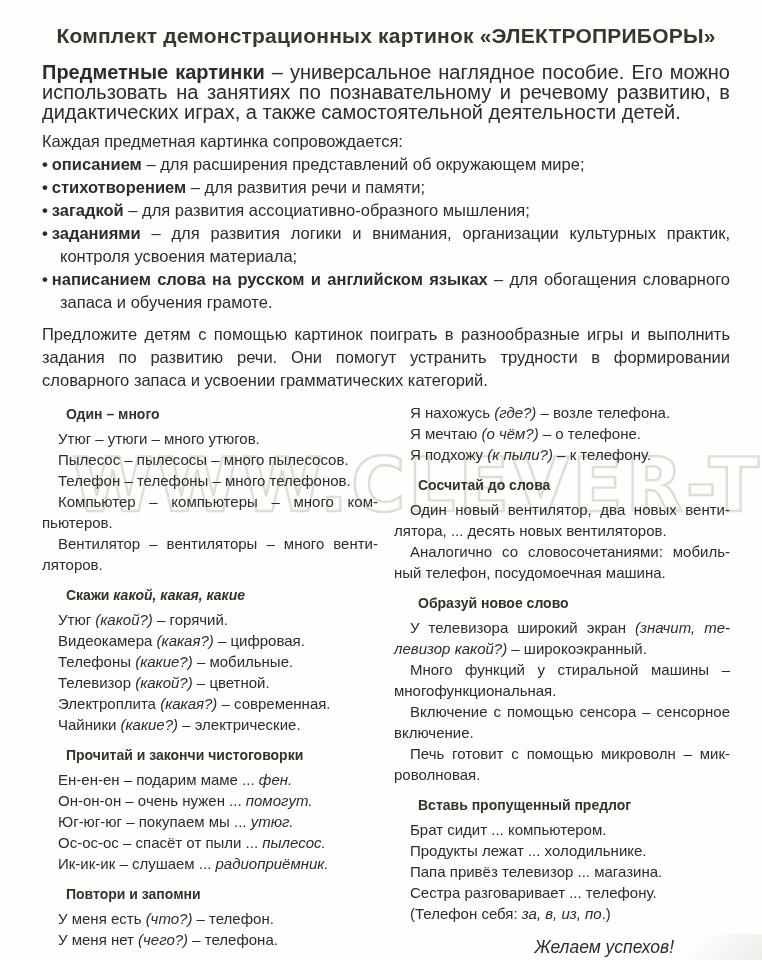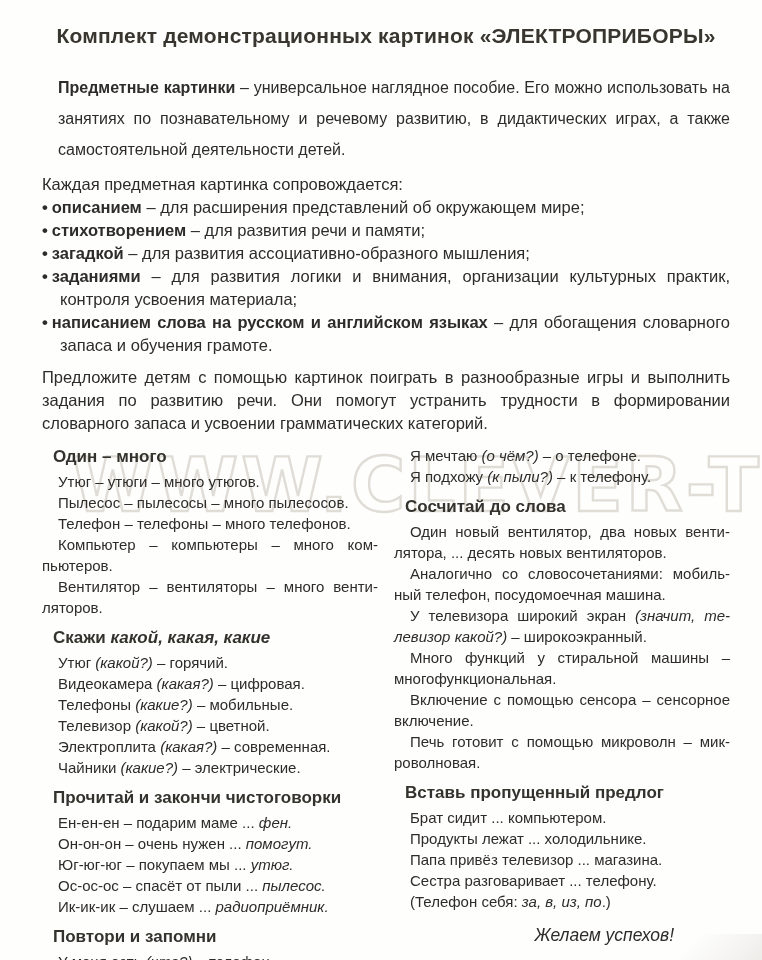--- a/index.html
+++ b/index.html
@@ -12,28 +12,28 @@
     color:#2e2c29;
     box-sizing:border-box;
     padding:14px 32px 0 42px;
   }
   .content{position:relative;z-index:1;}
   .title{
     text-align:center;
     font-size:21px;
     font-weight:bold;
     color:#38362f;
-    margin:10px 0 24px 0;
+    margin:10px 0 14px 0;
     letter-spacing:0.2px;
   }
   .intro-block{
-    font-size:16px;
-    line-height:31px;
+    font-size:20px;
+    line-height:20px;
     text-align:justify;
-    margin:0 0 8px 16px;
+    margin:0 0 8px 0;
   }
   .b{font-weight:bold;}
   .list-intro{
     font-size:16.5px;
     line-height:23px;
     margin:8px 0 0 0;
   }
   ul.bullets{
     list-style:none;
     margin:0;padding:0;
@@ -58,24 +58,24 @@
     gap:16px;
     margin-top:10px;
   }
   .col{
     width:340px;
     font-size:15px;
     line-height:21px;
     hyphens:manual;
   }
   .sec-title{
-    font-size:17px;
+    font-size:14px;
     line-height:22px;
     font-weight:bold;
-    margin:9px 0 3px 11px;
+    margin:9px 0 3px 24px;
     color:#34322c;
   }
   .col .sec-title:first-child{margin-top:1px;}
   p.line{
     margin:0;
     text-indent:16px;
     text-align:justify;
   }
   .s-n{font-style:normal;}
   .s-i{font-style:italic;}
@@ -151,28 +151,31 @@
           <p class="line"><span class="s-n">Электроплита </span><span class="s-i">(какая?)</span><span class="s-n"> – современная.</span></p>
           <p class="line"><span class="s-n">Чайники </span><span class="s-i">(какие?)</span><span class="s-n"> – электрические.</span></p>
           <div class="sec-title"><span class="s-b">Прочитай и закончи чистоговорки</span></div>
           <p class="line"><span class="s-n">Ен-ен-ен – подарим маме ... </span><span class="s-i">фен.</span></p>
           <p class="line"><span class="s-n">Он-он-он – очень нужен ... </span><span class="s-i">помогут.</span></p>
           <p class="line"><span class="s-n">Юг-юг-юг – покупаем мы ... </span><span class="s-i">утюг.</span></p>
           <p class="line"><span class="s-n">Ос-ос-ос – спасёт от пыли ... </span><span class="s-i">пылесос.</span></p>
           <p class="line"><span class="s-n">Ик-ик-ик – слушаем ... </span><span class="s-i">радиоприёмник.</span></p>
           <div class="sec-title"><span class="s-b">Повтори и запомни</span></div>
           <p class="line"><span class="s-n">У меня есть </span><span class="s-i">(что?)</span><span class="s-n"> – телефон.</span></p>
+          <p class="line"><span class="s-n">У меня нет </span><span class="s-i">(чего?)</span><span class="s-n"> – телефона.</span></p>
         </div>
       <div class="col">
         <div id="col-right-sections">
+            <p class="line"><span class="s-n">Я нахожусь </span><span class="s-i">(где?)</span><span class="s-n"> – возле телефона.</span></p>
             <p class="line"><span class="s-n">Я мечтаю </span><span class="s-i">(о чём?)</span><span class="s-n"> – о телефоне.</span></p>
             <p class="line"><span class="s-n">Я подхожу </span><span class="s-i">(к пыли?)</span><span class="s-n"> – к телефону.</span></p>
             <div class="sec-title"><span class="s-b">Сосчитай до слова</span></div>
             <p class="line"><span class="s-n">Один новый вентилятор, два новых венти­лятора, ... десять новых вентиляторов.</span></p>
             <p class="line"><span class="s-n">Аналогично со словосочетаниями: мобиль­ный телефон, посудомоечная машина.</span></p>
+            <div class="sec-title"><span class="s-b">Образуй новое слово</span></div>
             <p class="line"><span class="s-n">У телевизора широкий экран </span><span class="s-i">(значит, те­левизор какой?)</span><span class="s-n"> – широкоэкранный.</span></p>
             <p class="line"><span class="s-n">Много функций у стиральной машины – многофункциональная.</span></p>
             <p class="line"><span class="s-n">Включение с помощью сенсора – сенсор­ное включение.</span></p>
             <p class="line"><span class="s-n">Печь готовит с помощью микроволн – мик­роволновая.</span></p>
             <div class="sec-title"><span class="s-b">Вставь пропущенный предлог</span></div>
             <p class="line"><span class="s-n">Брат сидит ... компьютером.</span></p>
             <p class="line"><span class="s-n">Продукты лежат ... холодильнике.</span></p>
             <p class="line"><span class="s-n">Папа привёз телевизор ... магазина.</span></p>
             <p class="line"><span class="s-n">Сестра разговаривает ... телефону.</span></p>
             <p class="line"><span class="s-n">(Телефон себя: </span><span class="s-i">за, в, из, по</span><span class="s-n">.)</span></p>

